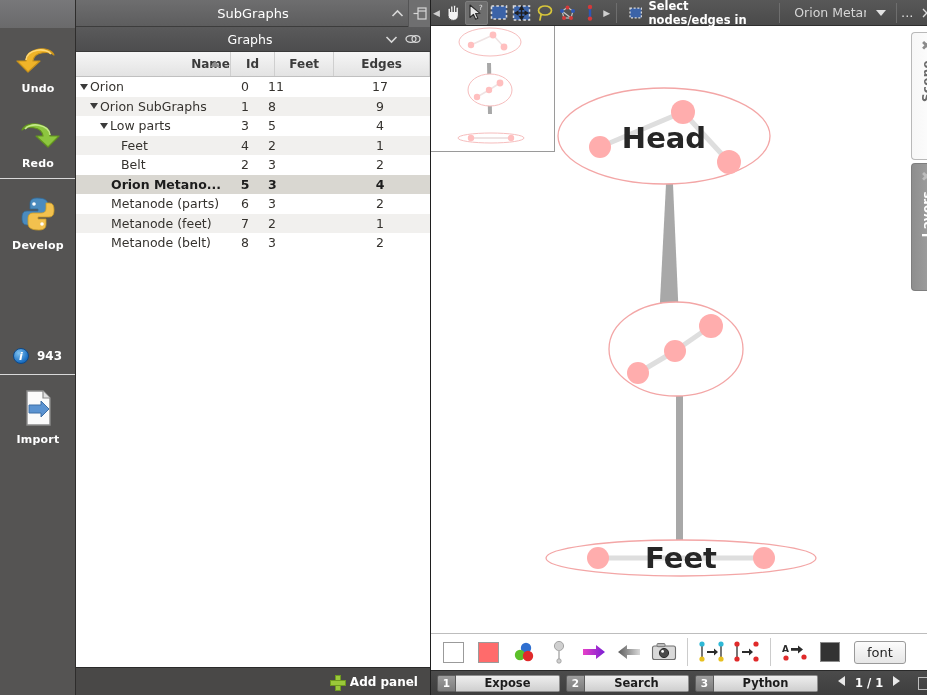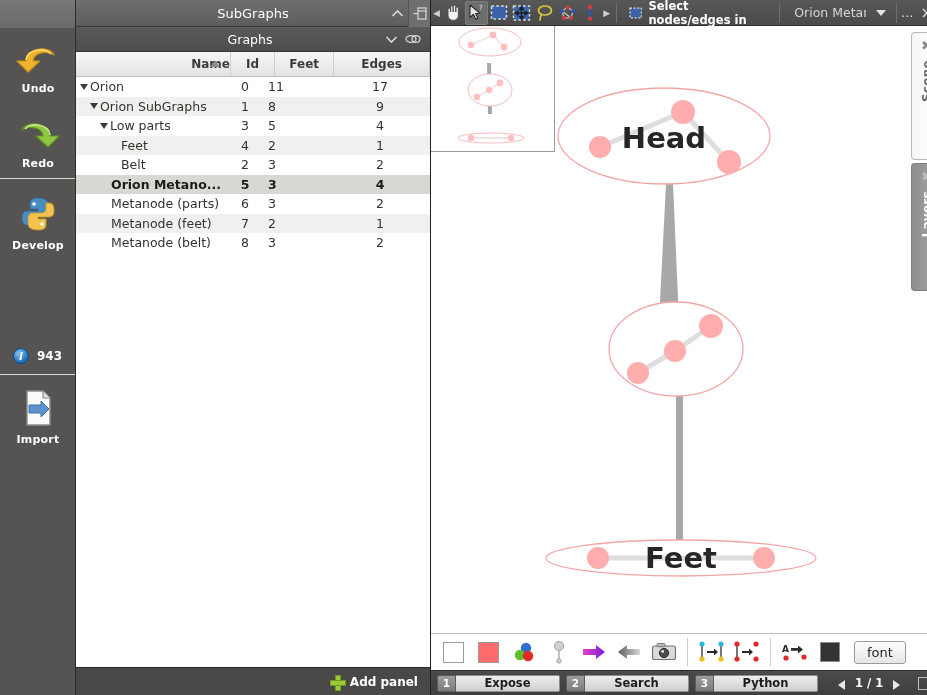--- a/index.html
+++ b/index.html
@@ -331,21 +331,21 @@
   }
   .sb-btn {
     height: 17px; min-width: 104px;
     background: linear-gradient(#eeeeee,#cfcfcf);
     border: 1px solid #8e8e8e; border-left: none;
     color: #1c1c1c; font-size: 11.5px; font-weight: bold;
     display: flex; align-items: center; justify-content: center;
     border-radius: 0 2px 2px 0;
     cursor: pointer;
   }
-  .sb-nav { display: flex; align-items: flex-end; gap: 10px; margin-left: 14px; color: #ffffff; font-size: 11.5px; font-weight: bold; }
+  .sb-nav { display: flex; align-items: flex-start; gap: 10px; margin-left: 14px; color: #ffffff; font-size: 11.5px; font-weight: bold; }
   .nav-tri-l { width: 0;height:0;border-top:5px solid transparent;border-bottom:5px solid transparent;border-right:7px solid #e8e8e8; cursor:pointer;}
   .nav-tri-r { width: 0;height:0;border-top:5px solid transparent;border-bottom:5px solid transparent;border-left:7px solid #e8e8e8; cursor:pointer;}
   .sb-sq { width: 13px; height: 13px; border: 1px solid #bdbdbd; margin-left: 12px; cursor:pointer;}
 </style>
 </head>
 <body>
 
 <div id="app">
 
   <div class="rail">

